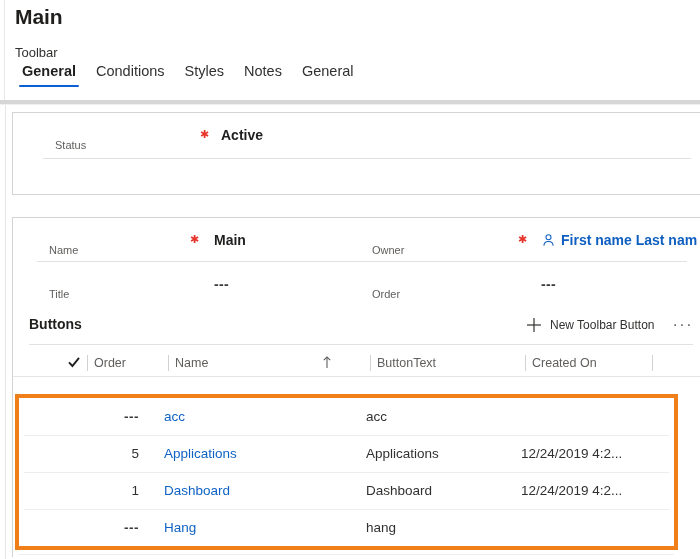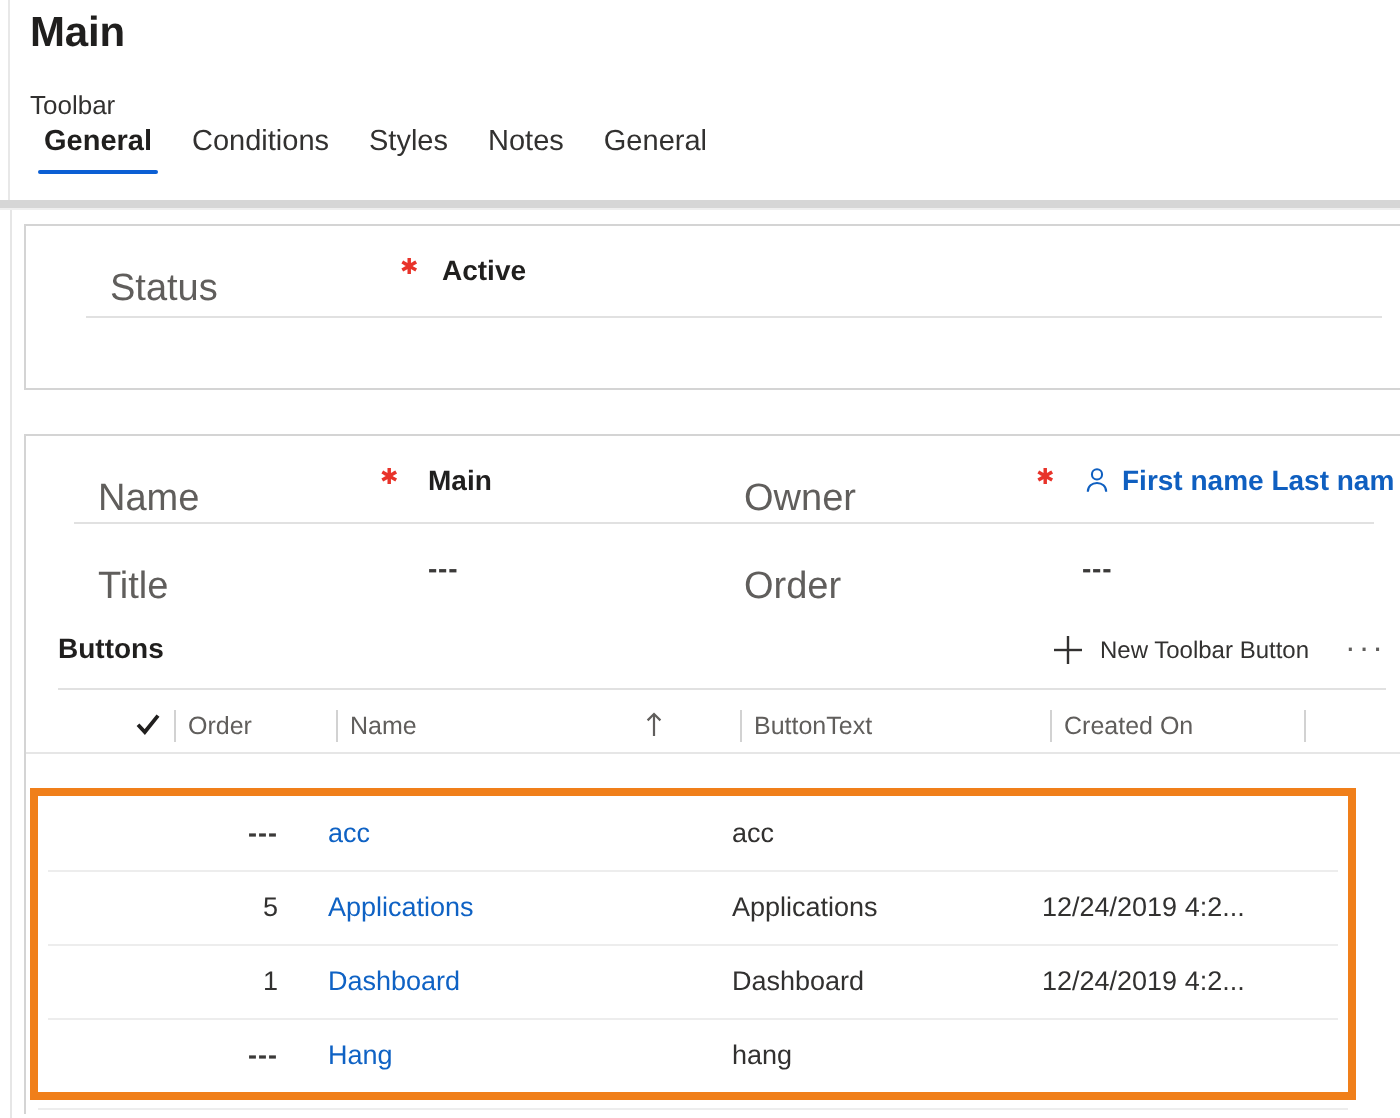--- a/index.html
+++ b/index.html
@@ -158,21 +158,21 @@
   }
 
   .field {
     position: absolute;
     top: 0;
     height: 44px;
     display: flex;
     align-items: center;
   }
   .field-label {
-    font-size: 19px;
+    font-size: 11px;
     color: #605e5c;
     font-weight: 400;
     white-space: nowrap;
     margin-top: 19px;
   }
   .req-star {
     position: absolute;
     font-size: 11px;
     color: #e8332a;
     line-height: 1;

